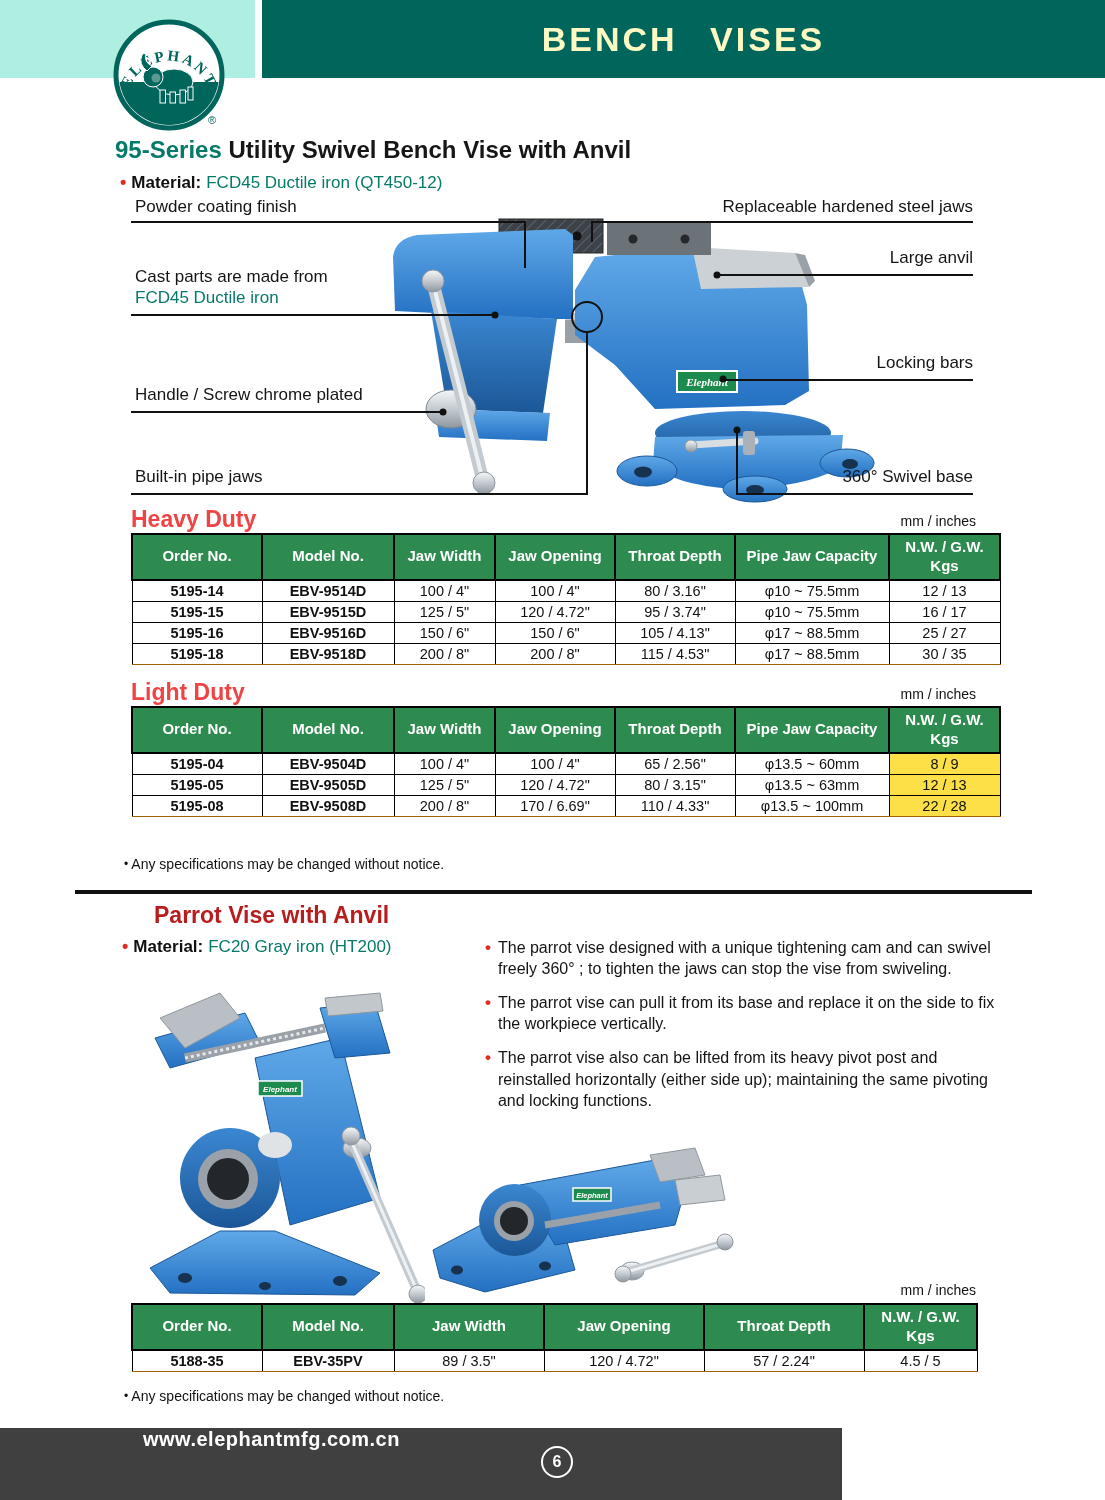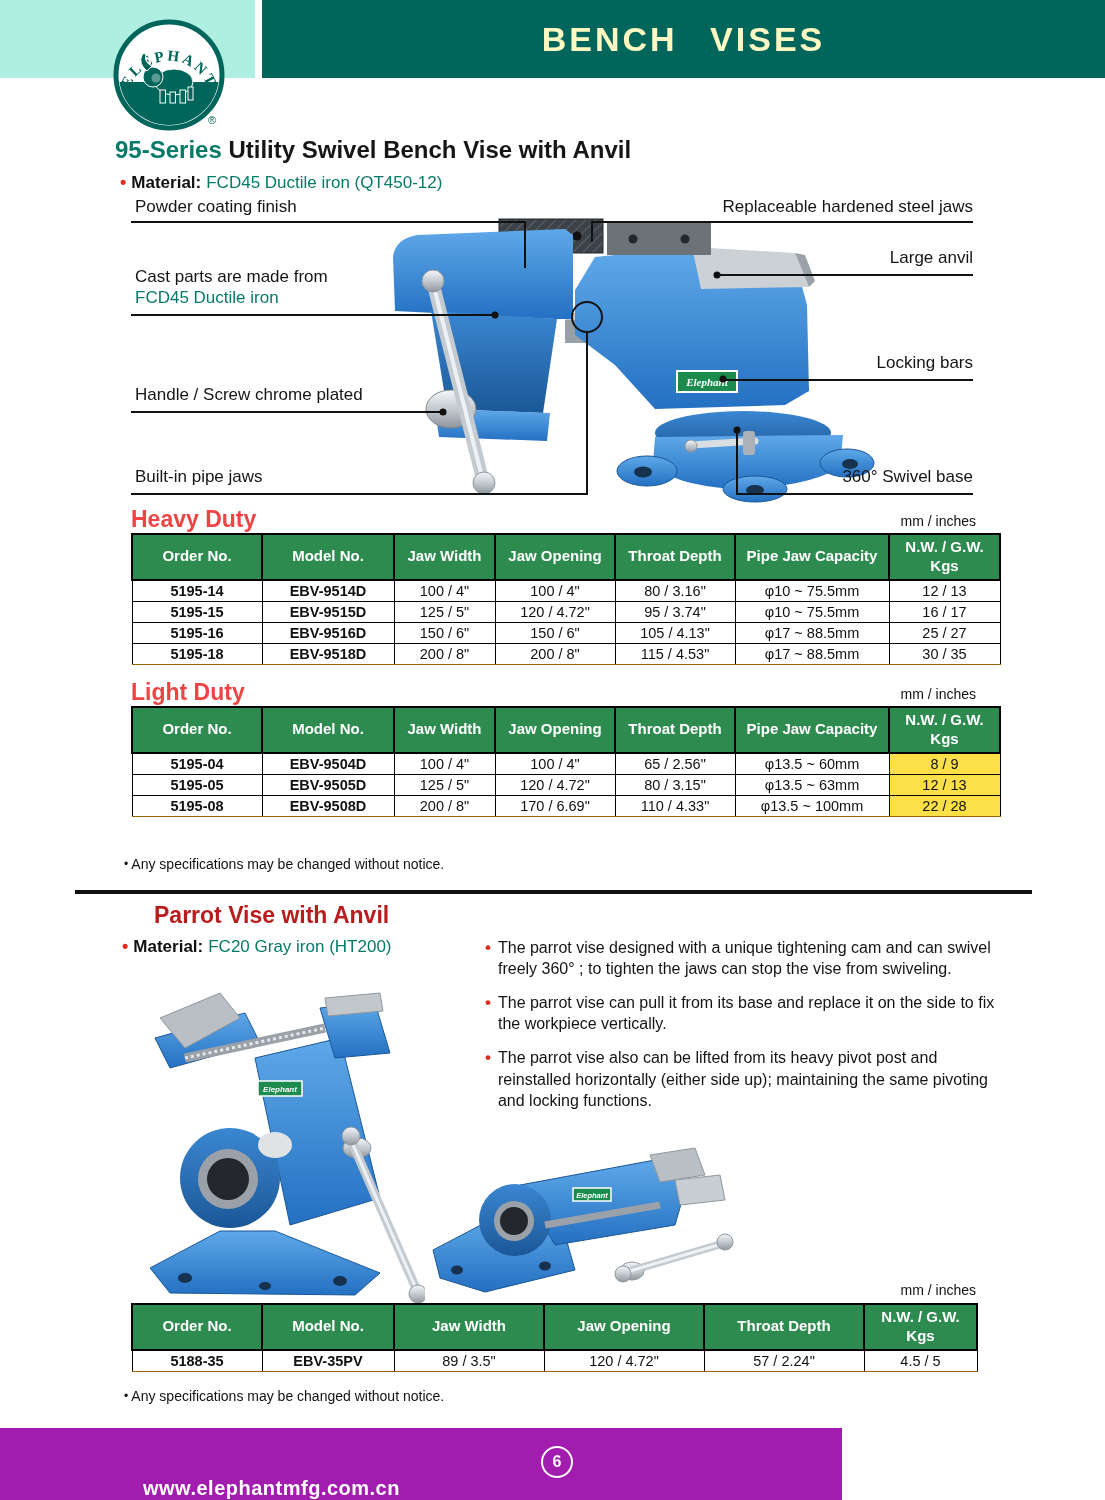--- a/index.html
+++ b/index.html
@@ -61,22 +61,22 @@
   .divider { position:absolute; left:75px; top:890px; width:957px; height:3.5px; background:#111; }
   .s2-title { position:absolute; left:114px; top:902px; font-size:23px; font-weight:bold; color:#b91c1c;margin-left:40px; }
   .bullets { position:absolute; left:485px; top:937px; width:528px; }
   .bullet { display:flex; gap:7px; margin-bottom:13px; font-size:16px; line-height:1.32; color:#151515; font-weight:bold; }
   .bullet .dot { color:#E12A20; font-size:17px; line-height:1.25; }
   .bullet .txt { font-weight:normal; color:#141414; }
   .pv1 { position:absolute; left:125px; top:963px; }
   .pv2 { position:absolute; left:425px; top:1130px; }
 
   
-  .footer-teal { position:absolute; left:0; top:1428px; width:842px; height:72px; background:#a21caf;
-                 display:flex; align-items:flex-end; }
+  .footer-teal { position:absolute; left:0; top:1428px; width:842px; height:72px; background:#404040;
+                 display:flex; align-items:flex-start; }
   .footer-site { color:#fff; font-size:20px; font-weight:bold; margin-left:143px; letter-spacing:0.5px; }
   .page-circle { position:absolute; left:541px; top:1446px; width:32px; height:32px; border:2px solid #fff;
                  border-radius:50%; color:#fff; font-size:16px; font-weight:bold;
                  display:flex; align-items:center; justify-content:center; }
   .footer-cyan { position:absolute; left:853px; top:1428px; width:252px; height:72px; background:#C8FBF3;
                  display:flex; align-items:center; justify-content:center; gap:6px; color:#111; }
   .footer-cyan .lbl { font-size:14.5px; }
   .footer-cyan .num { font-size:19px; font-weight:bold; }
 </style>
 </head>

